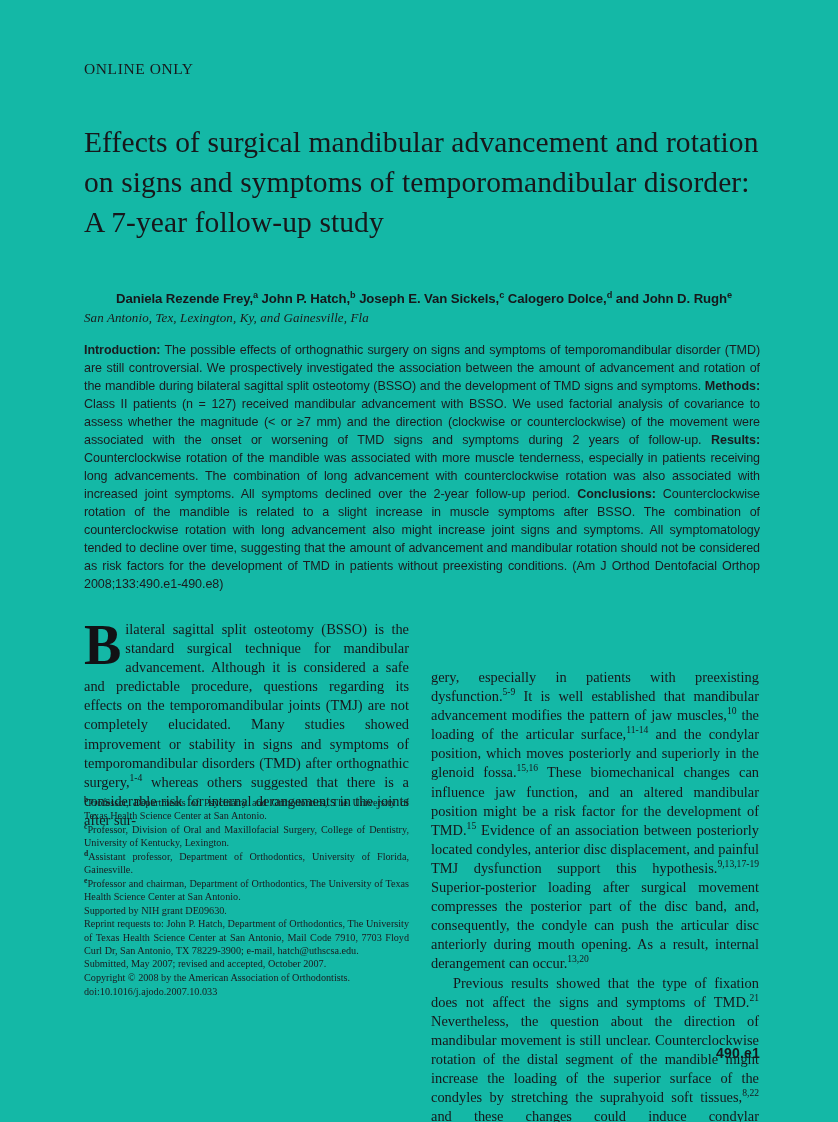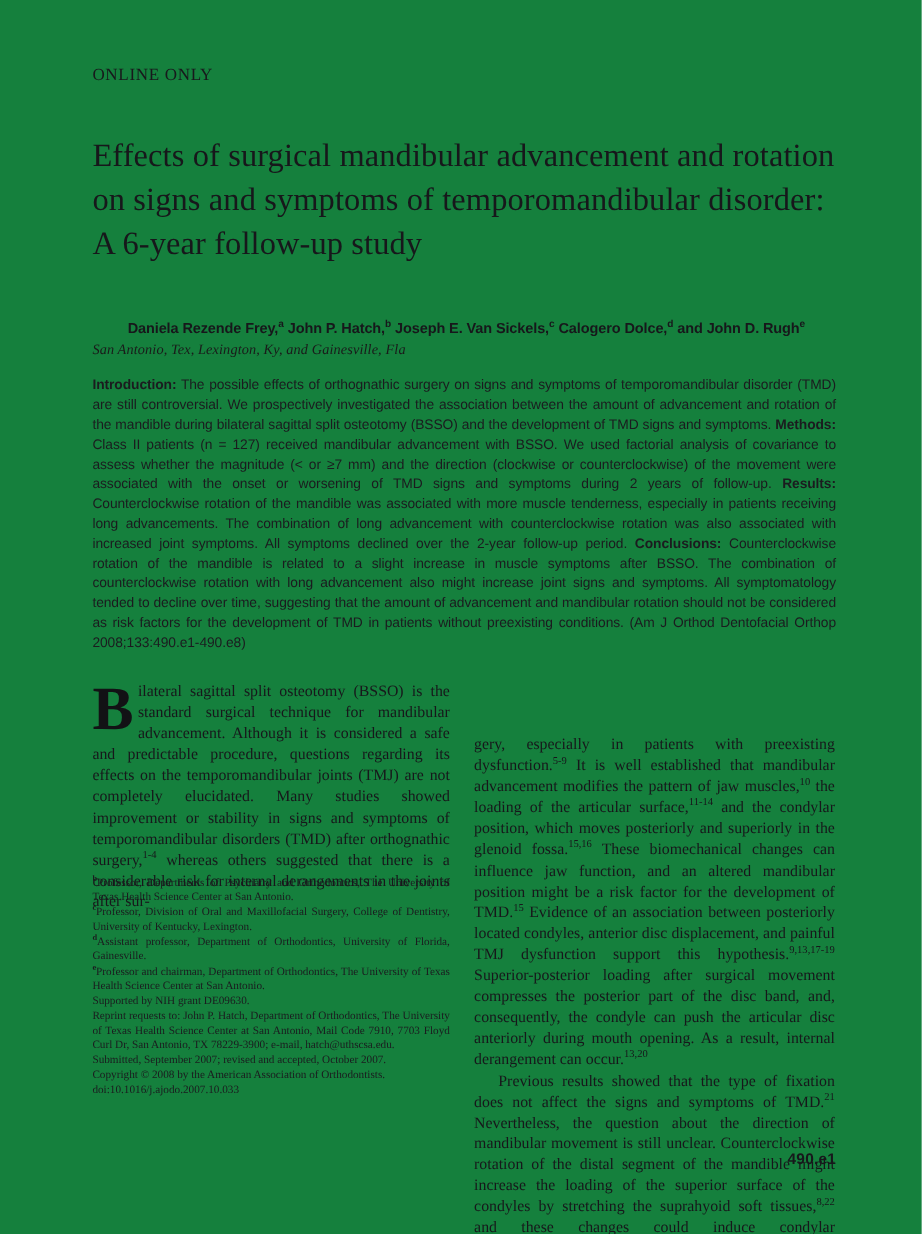--- a/index.html
+++ b/index.html
@@ -15,21 +15,21 @@
     font-family: "Liberation Serif", "DejaVu Serif", serif;
     color: #1a1a1a;
     overflow: hidden;
   }
 
   .page {
     position: absolute;
     left: 0; top: 0;
     width: 838px;
     height: 1122px;
-    background: #15803d;
+    background: #14b8a6;
   }
 
   
   .running-head {
     position: absolute;
     left: 84px;
     top: 60px;
     font-family: "Liberation Serif", "DejaVu Serif", serif;
     font-size: 15.5px;
     letter-spacing: 0.6px;
@@ -175,21 +175,21 @@
   }
 </style>
 </head>
 <body>
 
 <div class="page">
 
   <div class="running-head">ONLINE ONLY</div>
 
   <div class="title-block">
-    <h1 class="title">Effects of surgical mandibular advancement and rotation on signs and symptoms of temporomandibular disorder: A 6-year follow-up study</h1>
+    <h1 class="title">Effects of surgical mandibular advancement and rotation on signs and symptoms of temporomandibular disorder: A 7-year follow-up study</h1>
   </div>
 
   <div class="author-block">
     <div class="authors">Daniela Rezende Frey,<sup>a</sup> John P. Hatch,<sup>b</sup> Joseph E. Van Sickels,<sup>c</sup> Calogero Dolce,<sup>d</sup> and John D. Rugh<sup>e</sup></div>
     <div class="affil-cities">San Antonio, Tex, Lexington, Ky, and Gainesville, Fla</div>
   </div>
 
   <div class="abstract"><b>Introduction:</b> The possible effects of orthognathic surgery on signs and symptoms of temporomandibular disorder (TMD) are still controversial. We prospectively investigated the association between the amount of advancement and rotation of the mandible during bilateral sagittal split osteotomy (BSSO) and the development of TMD signs and symptoms. <b>Methods:</b> Class II patients (n = 127) received mandibular advancement with BSSO. We used factorial analysis of covariance to assess whether the magnitude (&lt; or ≥7 mm) and the direction (clockwise or counterclockwise) of the movement were associated with the onset or worsening of TMD signs and symptoms during 2 years of follow-up. <b>Results:</b> Counterclockwise rotation of the mandible was associated with more muscle tenderness, especially in patients receiving long advancements. The combination of long advancement with counterclockwise rotation was also associated with increased joint symptoms. All symptoms declined over the 2-year follow-up period. <b>Conclusions:</b> Counterclockwise rotation of the mandible is related to a slight increase in muscle symptoms after BSSO. The combination of counterclockwise rotation with long advancement also might increase joint signs and symptoms. All symptomatology tended to decline over time, suggesting that the amount of advancement and mandibular rotation should not be considered as risk factors for the development of TMD in patients without preexisting conditions. (Am J Orthod Dentofacial Orthop 2008;133:490.e1-490.e8)</div>
 
   <div class="col-left">
@@ -203,20 +203,20 @@
     <p class="body-text">Previous results showed that the type of fixation does not affect the signs and symptoms of TMD.<sup>21</sup> Nevertheless, the question about the direction of mandibular movement is still unclear. Counterclockwise rotation of the distal segment of the mandible might increase the loading of the superior surface of the condyles by stretching the suprahyoid soft tissues,<sup>8,22</sup> and these changes could induce condylar adaptation.<sup>9,12,23</sup> In addition, changes in condylar contour might be accompanied by</p>
   </div>
 
   <div class="footnotes">
     <p><sup>b</sup>Professor, Departments of Psychiatry and Orthodontics, The University of Texas Health Science Center at San Antonio.</p>
     <p><sup>c</sup>Professor, Division of Oral and Maxillofacial Surgery, College of Dentistry, University of Kentucky, Lexington.</p>
     <p><sup>d</sup>Assistant professor, Department of Orthodontics, University of Florida, Gainesville.</p>
     <p><sup>e</sup>Professor and chairman, Department of Orthodontics, The University of Texas Health Science Center at San Antonio.</p>
     <p>Supported by NIH grant DE09630.</p>
     <p>Reprint requests to: John P. Hatch, Department of Orthodontics, The University of Texas Health Science Center at San Antonio, Mail Code 7910, 7703 Floyd Curl Dr, San Antonio, TX 78229-3900; e-mail, hatch@uthscsa.edu.</p>
-    <p>Submitted, September 2007; revised and accepted, October 2007.</p>
+    <p>Submitted, May 2007; revised and accepted, October 2007.</p>
     <p>Copyright © 2008 by the American Association of Orthodontists.</p>
     <p>doi:10.1016/j.ajodo.2007.10.033</p>
   </div>
 
   <div class="folio">490.e1</div>
 
 </div>
 
 </body></html>

